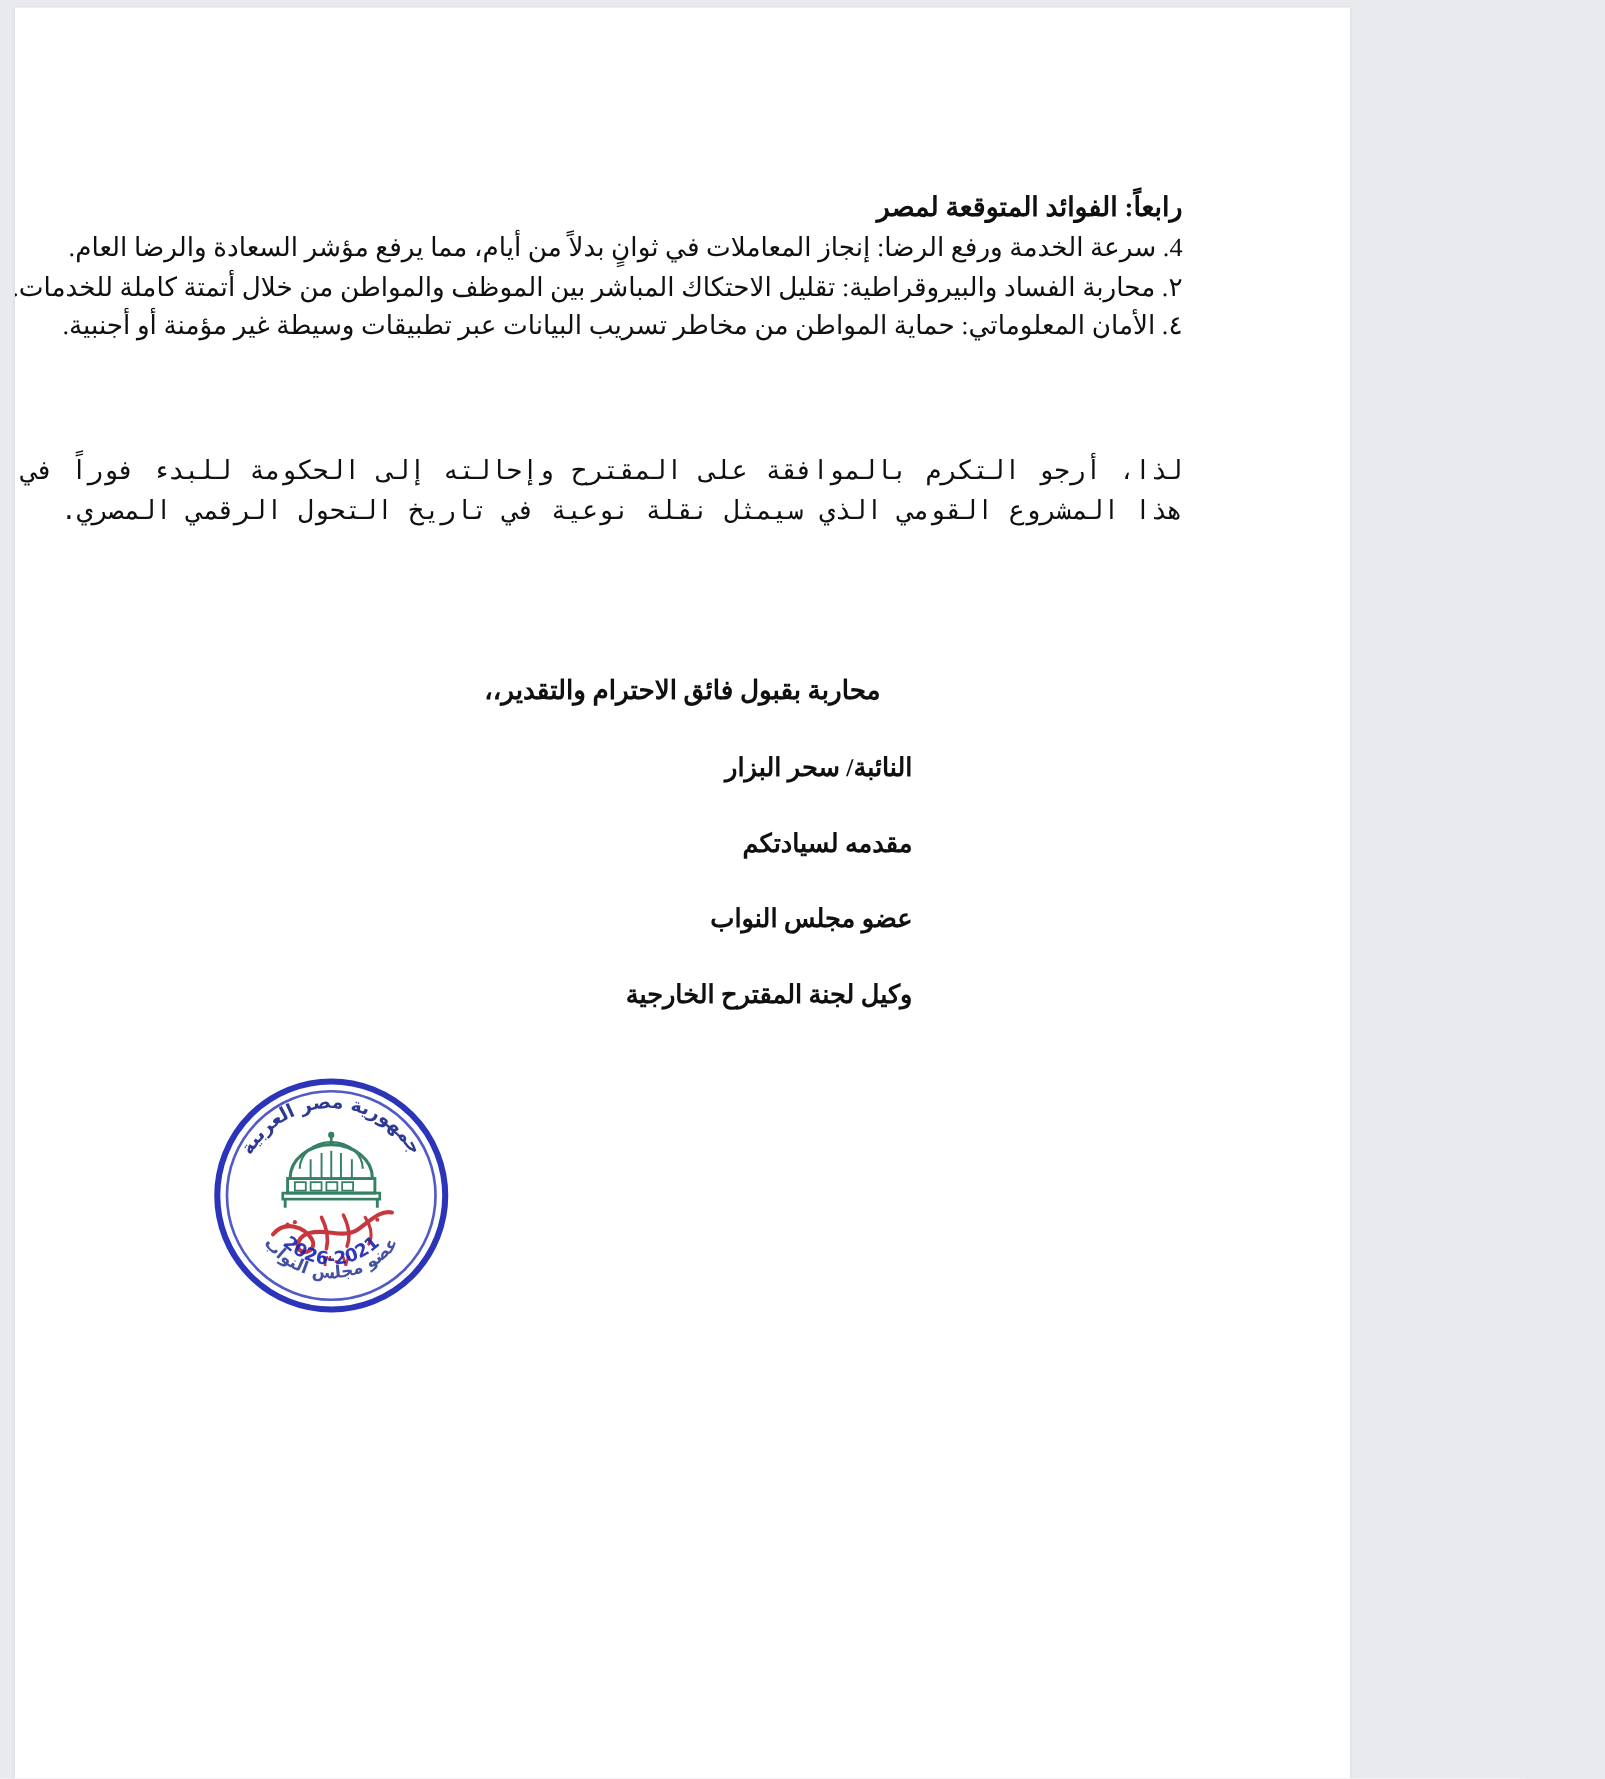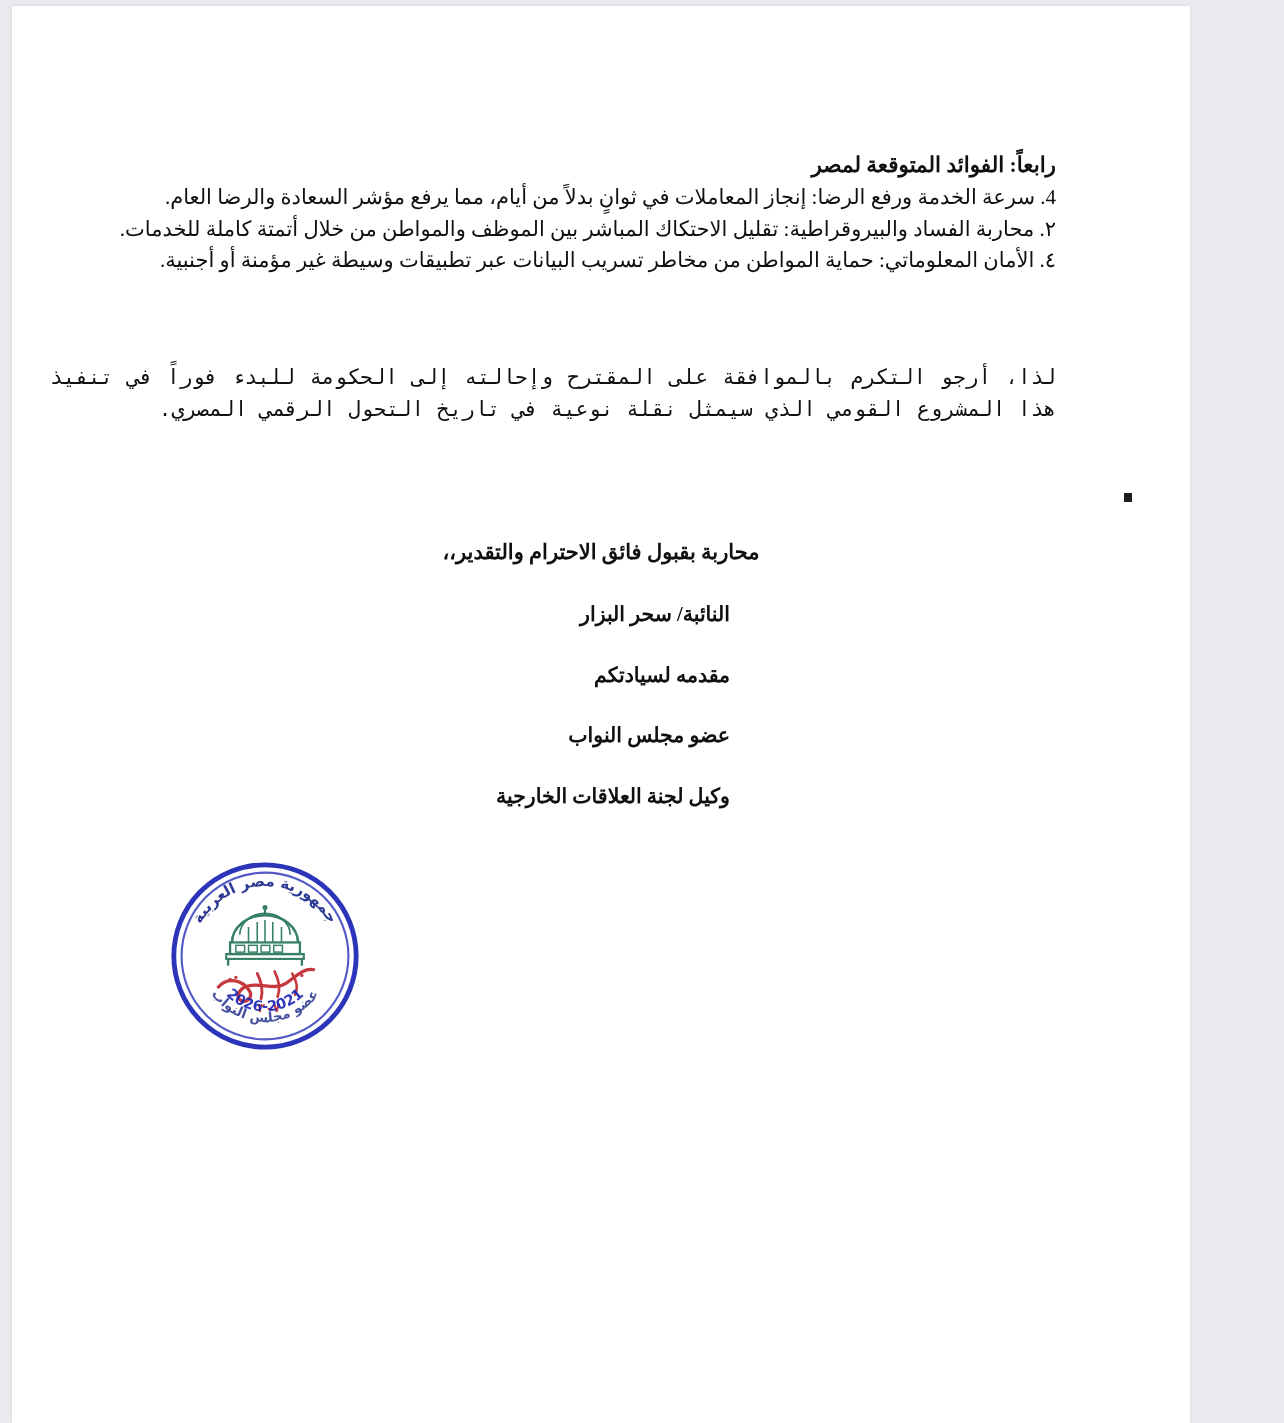--- a/index.html
+++ b/index.html
@@ -13,21 +13,21 @@
     background: #e9eaee;
     font-family: "Liberation Serif", "DejaVu Serif", serif;
     overflow: hidden;
     position: relative;
   }
 
   #page {
     position: absolute;
     left: 12px;
     top: 6px;
-    width: 1178px;
+    width: 1068px;
     height: 1417px;
     background: #ffffff;
     box-shadow: 0 0 3px rgba(0,0,0,0.10);
     overflow: hidden;
   }
 
   .doc-body {
     position: absolute;
     left: 0;
     top: 0;
@@ -147,21 +147,21 @@
     <div class="closing-paragraph">لذا، أرجو التكرم بالموافقة على المقترح وإحالته إلى الحكومة للبدء فوراً في تنفيذ هذا المشروع القومي الذي سيمثل نقلة نوعية في تاريخ التحول الرقمي المصري.</div>
 
     <div class="stray-dot"></div>
 
     <div class="salutation">محاربة بقبول فائق الاحترام والتقدير،،</div>
 
     <div class="signature-block">
       <div class="sig-line">النائبة/ سحر البزار</div>
       <div class="sig-line">مقدمه لسيادتكم</div>
       <div class="sig-line">عضو مجلس النواب</div>
-      <div class="sig-line">وكيل لجنة العلاقات الخارجية</div>
+      <div class="sig-line">وكيل لجنة المقترح الخارجية</div>
     </div>
 
     <div class="stamp">
       <svg viewBox="0 0 200 200" xmlns="http://www.w3.org/2000/svg" aria-hidden="true">
         <defs>
           <path id="arcTop" d="M 24 104 A 76 76 0 0 1 176 104"></path>
           <path id="arcBottom" d="M 32 100 A 68 68 0 0 0 168 100"></path>
           <path id="arcYear" d="M 43 100 A 57 57 0 0 0 157 100"></path>
         </defs>
 

